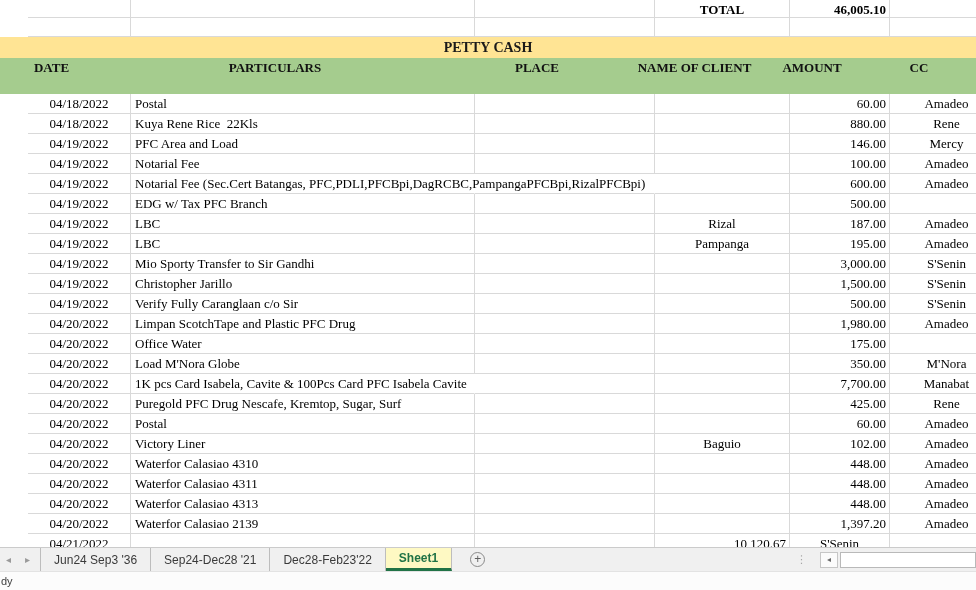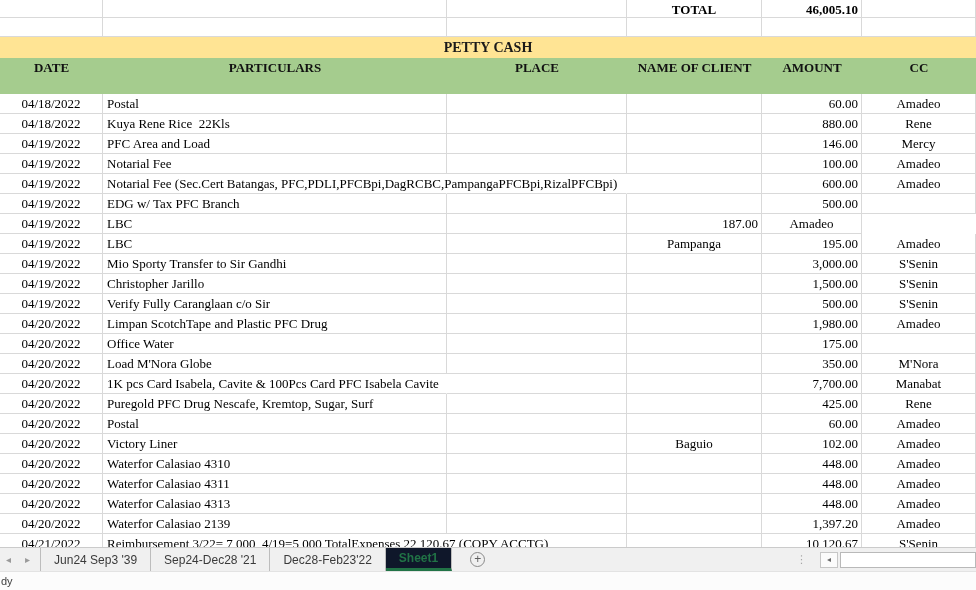--- a/index.html
+++ b/index.html
@@ -3,21 +3,21 @@
 <meta charset="utf-8">
 <style>
   * { margin:0; padding:0; box-sizing:border-box; }
   html,body { width:976px; height:590px; overflow:hidden; background:#fff; }
   body { font-family:"Liberation Serif", serif; position:relative; }
 
   .sheet { position:absolute; inset:0; background:#fff; }
 
   
   .grid { position:absolute; top:0; left:0; width:976px; height:547px; overflow:hidden; background:#fff; }
-  .tr { display:grid; grid-template-columns:103px 344px 180px 135px 100px 114px; height:20px; background:#fff; }
+  .tr { display:grid; grid-template-columns:103px 344px 180px 135px 100px 114px; height:20px; background:#fff;margin-left:28px; }
   .tr.r-total { height:18px; }
   .tr.r-empty { height:19px; }
   .td { border-right:1px solid var(--grid); border-bottom:1px solid var(--grid);
         font-size:13px; line-height:19px; color:#000; overflow:hidden; white-space:nowrap; background:transparent; }
   .c-date   { text-align:center; }
   .c-part   { text-align:left; padding-left:4px; white-space:pre; }
   .c-place  { text-align:center; }
   .c-amount { text-align:right; padding-right:3px; }
   .c-cc     { text-align:center; }
   .bold { font-weight:bold; }
@@ -33,21 +33,21 @@
 
   
   .tabbar { position:absolute; left:0; top:547px; width:976px; height:24px; background:#f0f0f0;
             border-top:1px solid #cbcbcb; display:flex; align-items:stretch;
             font-family:"Liberation Sans", sans-serif; }
   .navarrows { display:flex; align-items:center; gap:14px; padding:0 10px 0 6px; color:#9a9a9a; font-size:10px; }
   .navarrows span { cursor:default; }
   .tabs { display:flex; align-items:stretch; border-left:1px solid #bdbdbd; }
   .tab { display:flex; align-items:center; padding:0 13px; font-size:12px; color:#3a3a3a;
          border-right:1px solid #bdbdbd; cursor:pointer; background:transparent; }
-  .tab.active { background:#0f172a; color:var(--accent); font-weight:bold;
+  .tab.active { background:#fef9c3; color:var(--accent); font-weight:bold;
                 border-bottom:3px solid var(--accent); border-right:1px solid #bdbdbd; }
   .newsheet { display:flex; align-items:center; margin-left:18px; }
   .newsheet .circle { width:15px; height:15px; border:1px solid #8a8a8a; border-radius:50%;
                       color:#5f5f5f; font-size:12px; line-height:13px; text-align:center; cursor:pointer; }
   .tab-right { margin-left:auto; display:flex; align-items:center; }
   .dots { color:#a6a6a6; font-size:11px; letter-spacing:1px; padding:0 12px; }
   .hscroll-btn { width:18px; height:16px; background:#fbfbfb; border:1px solid #c6c6c6;
                  color:#6a6a6a; font-size:8px; line-height:14px; text-align:center; cursor:pointer; }
   .hscroll-track { width:136px; height:16px; margin-left:2px; position:relative; }
   .hscroll-thumb { position:absolute; inset:0; background:#ffffff; border:1px solid #b9b9b9; cursor:grab; }
@@ -145,20 +145,21 @@
     <div class="td c-client"></div>
     <div class="td c-place"></div>
     <div class="td c-amount">500.00</div>
     <div class="td c-cc"></div>
   </div>
 
   <div class="tr">
     <div class="td c-date">04/19/2022</div>
     <div class="td c-part">LBC</div>
     <div class="td c-client"></div>
+    <div class="td c-place">Rizal</div>
     <div class="td c-amount">187.00</div>
     <div class="td c-cc">Amadeo</div>
   </div>
 
   <div class="tr">
     <div class="td c-date">04/19/2022</div>
     <div class="td c-part">LBC</div>
     <div class="td c-client"></div>
     <div class="td c-place">Pampanga</div>
     <div class="td c-amount">195.00</div>
@@ -286,21 +287,20 @@
     <div class="td c-date">04/20/2022</div>
     <div class="td c-part">Waterfor Calasiao 2139</div>
     <div class="td c-client"></div>
     <div class="td c-place"></div>
     <div class="td c-amount">1,397.20</div>
     <div class="td c-cc">Amadeo</div>
   </div>
 
   <div class="tr">
     <div class="td c-date">04/21/2022</div>
-    <div class="td c-part spill no-r">Reimbursement 3/22= 7,000, 4/19=5,000 TotalExpenses 22,120.67 (COPY ACCTG)</div>
     <div class="td c-client"></div>
     <div class="td c-place"></div>
     <div class="td c-amount">10,120.67</div>
     <div class="td c-cc">S'Senin</div>
   </div>
 
   <div class="tr">
     <div class="td c-date">04/21/2022</div>
     <div class="td c-part">PFC Branch</div>
     <div class="td c-client"></div>
@@ -310,21 +310,21 @@
   </div>
 </div>
   </div>
 
   <div class="tabbar">
     <div class="navarrows">
       <span>◂</span>
       <span>▸</span>
     </div>
     <div class="tabs" id="tabs">
-        <div class="tab">Jun24 Sep3 '39</div>
+        <div class="tab">Jun24 Sep3 '36</div>
         <div class="tab">Sep24-Dec28 '21</div>
         <div class="tab">Dec28-Feb23'22</div>
         <div class="tab active">Sheet1</div>
       </div>
     <div class="newsheet">
       <div class="circle">+</div>
     </div>
     <div class="tab-right">
       <span class="dots">⋮</span>
       <span class="hscroll-btn">◂</span>

